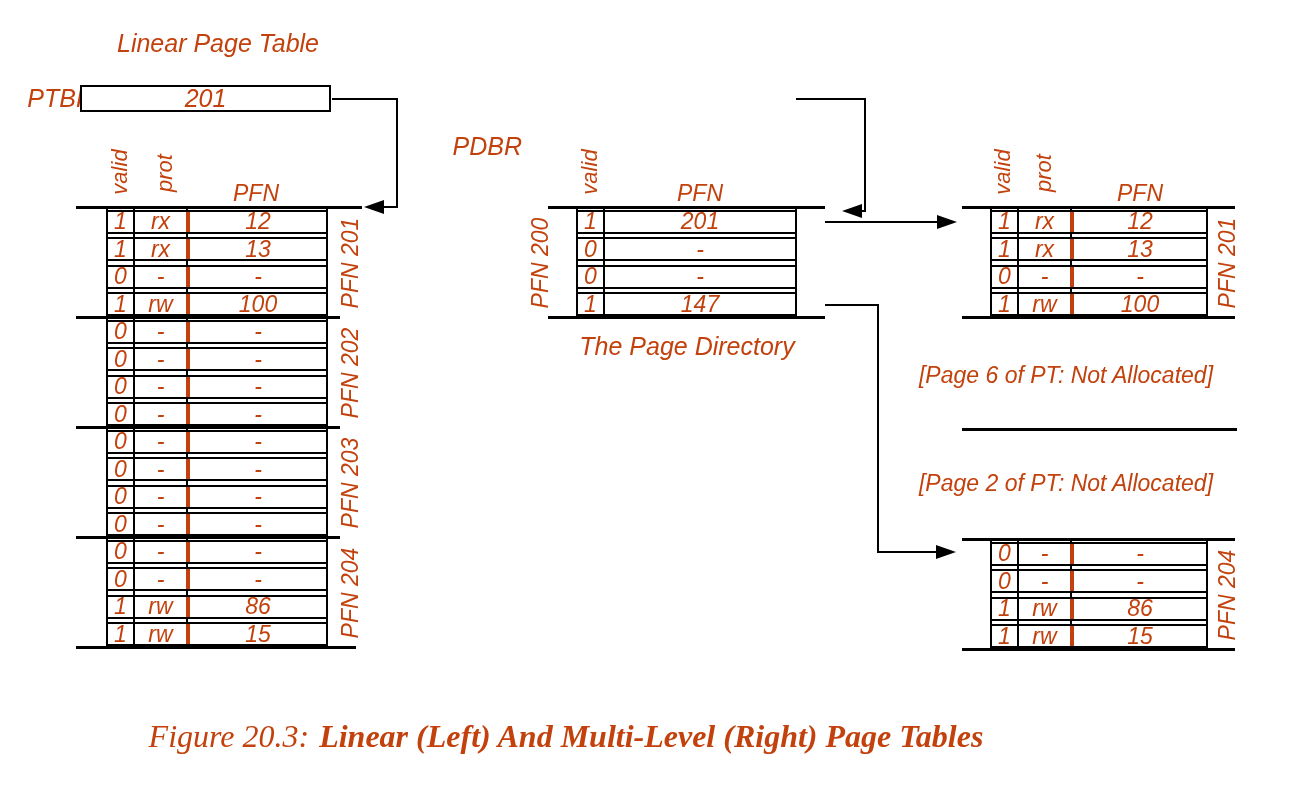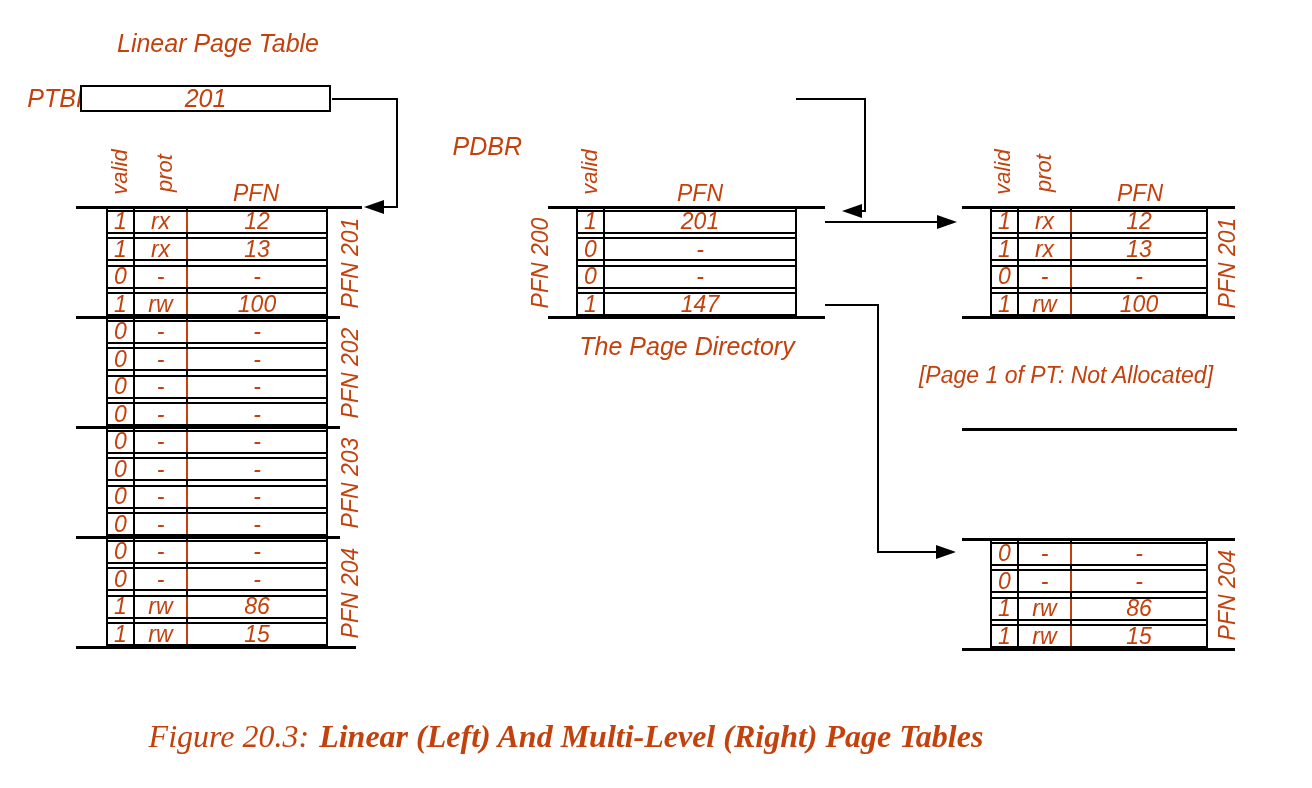--- a/index.html
+++ b/index.html
@@ -11,21 +11,21 @@
            display:flex;align-items:center;justify-content:center;font-size:25px;background:#fff;}
   .hdr{position:absolute;font-size:22px;width:80px;height:24px;line-height:24px;text-align:center;}
   .hdr-h{position:absolute;font-size:23px;width:80px;text-align:center;}
   .rot{transform:rotate(-90deg);}
   .pt{position:absolute;display:flex;flex-direction:column;}
   .vline{position:absolute;top:0;bottom:0;width:2px;background:#000;}
   .group{position:relative;height:110px;display:flex;flex-direction:column;justify-content:space-around;}
   .row{display:flex;height:24px;border:2px solid #000;box-sizing:border-box;background:#fff;}
   .cell{display:flex;align-items:center;justify-content:center;font-size:23px;line-height:1;}
   .c-valid{width:25px;border-right:2px solid #000;}
-  .c-prot{width:51px;border-right:2px solid #c2410c;}
+  .c-prot{width:51px;border-right:4px solid #c2410c;}
   .c-pfn{flex:1;}
   .side-label{position:absolute;width:100px;height:24px;line-height:24px;font-size:23px;text-align:center;}
   .lbl-r1{left:194px;top:43px;}
   .lbl-l{left:-86px;top:43px;}
   .lbl-r2{left:187px;top:43px;}
   .hline{position:absolute;height:3px;background:#000;}
   .note{position:absolute;font-size:23px;width:360px;text-align:center;line-height:1.2;}
   .dir-caption{position:absolute;font-size:25px;width:320px;text-align:center;}
   .caption{position:absolute;top:718px;left:0;width:1132px;text-align:center;
            font-family:"Liberation Serif",serif;font-size:32px;}
@@ -242,22 +242,23 @@
         <div class="row">
           <div class="cell c-valid">1</div>
           <div class="cell c-prot">rw</div>
           <div class="cell c-pfn">100</div>
         </div>
       </div>
   </div>
   <div class="hline" style="left:962px;top:206px;width:273px;"></div>
   <div class="hline" style="left:962px;top:316px;width:273px;"></div>
 
-  <div class="note" style="left:886px;top:362px;">[Page 1 of PT: Not Allocated]</div>
+  <div class="note" style="left:886px;top:362px;">[Page 6 of PT: Not Allocated]</div>
   <div class="hline" style="left:962px;top:428px;width:275px;"></div>
+  <div class="note" style="left:886px;top:470px;">[Page 2 of PT: Not Allocated]</div>
 
   <div class="pt" style="left:990px;top:540px;width:218px;height:110px;">
     <div class="vline" style="left:0;"></div>
     <div class="vline" style="left:27px;"></div>
     <div class="vline" style="left:80px;"></div>
     <div class="vline" style="left:216px;"></div>
     <div class="group">
       <div class="side-label rot lbl-r2">PFN 204</div>
 
     <div class="row">

